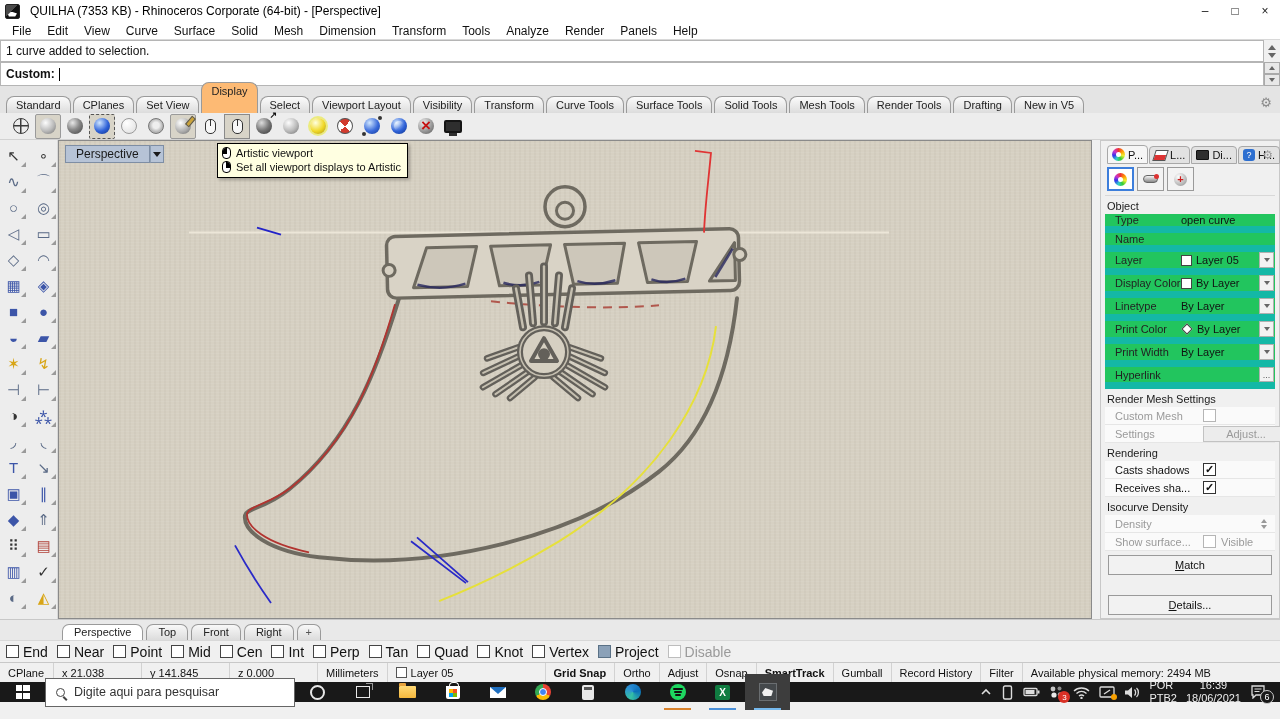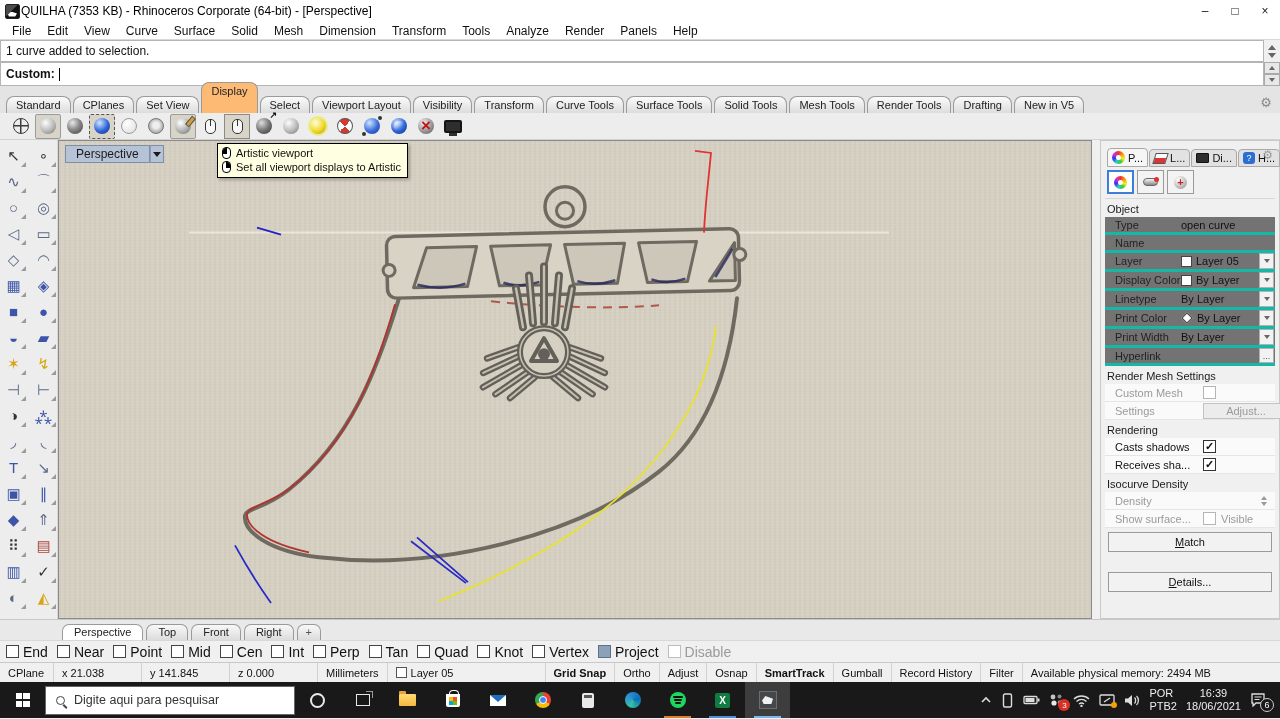--- a/index.html
+++ b/index.html
@@ -1,20 +1,20 @@
 <!DOCTYPE html>
 <html><head>
 <meta charset="utf-8">
 <style>
 *{box-sizing:border-box;margin:0;padding:0}
 html,body{width:1280px;height:719px;overflow:hidden}
 body{font-family:"Liberation Sans",sans-serif;font-size:12px;background:#f0f0f0;color:#111}
 
 
-.titlebar{height:22px;background:#fff;display:flex;align-items:center;padding:0 0 0 5px;gap:1px}
+.titlebar{height:22px;background:#fff;display:flex;align-items:center;padding:0 0 0 5px;gap:10px}
 .rhino-logo{width:15px;height:15px;background:linear-gradient(135deg,#4a4a4a 0 45%,#111 45%);border:1px solid #222;border-radius:2px;position:relative}
 .rhino-logo::after{content:"";position:absolute;left:2px;top:7px;width:9px;height:5px;background:#fff;clip-path:polygon(0 60%,35% 0,100% 40%,80% 100%,10% 100%)}
 .title-text{font-size:12px;color:#000}
 .win-ctrls{margin-left:auto;display:flex;height:22px}
 .win-ctrl{width:30px;display:flex;align-items:center;justify-content:center;font-size:12px;color:#222}
 
 
 .menubar{height:18px;background:#fff;display:flex;align-items:center;padding-left:4px;border-bottom:1px solid #d8d8d8}
 .menu-item{padding:1px 8px;font-size:12px}
 
@@ -106,21 +106,21 @@
 .helpico{width:12px;height:12px;border-radius:3px;background:#2d6fd0;color:#fff;font-size:9px;display:flex;align-items:center;justify-content:center}
 .helpico::after{content:"?"}
 .subtabs{display:flex;gap:3px;padding:3px 0 4px 2px;border-bottom:1px solid #d8d8d8}
 .subtab{width:27px;height:24px;border:1px solid #9a9a9a;background:#f3f3f3;display:flex;align-items:center;justify-content:center}
 .subtab.active{border:2px solid #3d7edb;background:#fff}
 .matico{width:15px;height:8px;border-radius:4px;background:linear-gradient(#f5f5f5,#8a8a8a);border:1px solid #666;position:relative}
 .matico::after{content:"";position:absolute;right:-2px;top:-2px;width:5px;height:5px;background:#d33;border-radius:50%}
 .texico{width:13px;height:13px;border-radius:50%;background:radial-gradient(circle at 35% 30%,#fff,#bbb 60%,#888);position:relative}
 .texico::after{content:"+";position:absolute;inset:0;display:flex;align-items:center;justify-content:center;color:#c22;font-weight:bold;font-size:11px}
 .sechead{padding:4px 0 2px 2px;color:#1a1a1a}
-.prow{display:grid;grid-template-columns:76px 1fr 16px;align-items:center;min-height:18px;border-bottom:3px solid #14b8a6;background:#737373}
+.prow{display:grid;grid-template-columns:76px 1fr 16px;align-items:center;min-height:18px;border-bottom:7px solid #14b8a6;background:#22c55e}
 .prow .plabel{padding-left:10px;color:#222}
 .prow .pval{display:flex;align-items:center;gap:4px;overflow:hidden;white-space:nowrap}
 .swatch.square{width:11px;height:11px;border:1px solid #444;background:#fff;flex:0 0 auto}
 .swatch.diamond{width:8px;height:8px;border:1px solid #444;background:#fff;transform:rotate(45deg);margin:0 2px;flex:0 0 auto}
 .pdd{width:15px;height:16px;border:1px solid #b0b0b0;background:#f2f2f2;display:flex;align-items:center;justify-content:center}
 .pdd::after{content:"";border-left:3.5px solid transparent;border-right:3.5px solid transparent;border-top:4px solid #666}
 .pell{width:15px;height:15px;border:1px solid #b0b0b0;background:#f2f2f2;display:flex;align-items:center;justify-content:center;font-size:9px;color:#555}
 .krow{display:grid;grid-template-columns:88px 1fr;align-items:center;min-height:18px;padding-left:10px;background:#fafafa;border-bottom:1px solid #e6e6e6}
 .krow.grey,.grey{color:#9a9a9a}
 .cb{width:13px;height:13px;border:1px solid #333;background:#fff;display:inline-flex;align-items:center;justify-content:center;font-size:11px;color:#111}
@@ -151,21 +151,21 @@
 .statusbar{height:20px;display:flex;align-items:stretch;background:#f0f0f0;border-top:1px solid #c8c8c8;font-size:11px}
 .seg{padding:0 8px;border-right:1px solid #d2d2d2;display:flex;align-items:center;gap:4px;white-space:nowrap}
 .seg.bold{font-weight:bold}
 .seg.wide{min-width:88px}
 .seg.first{min-width:54px}
 .seg.layer{min-width:158px}
 .seg.memory{flex:1;border-right:none}
 .segswatch{width:11px;height:11px;border:1px solid #555;background:#fff}
 
 
-.taskbar{height:36px;background:#191919;display:flex;align-items:center;color:#eee}
+.taskbar{height:20px;background:#191919;display:flex;align-items:center;color:#eee}
 .tbtn{width:45px;height:36px;display:flex;align-items:center;justify-content:center;position:relative;flex:0 0 auto}
 .tbtn.active::after{content:"";position:absolute;bottom:0;left:9px;right:9px;height:2px;background:var(--u,#76b9ed)}
 .tbtn.focused{background:#3d3d3d}
 .startgrid{width:14px;height:14px;display:grid;grid-template-columns:1fr 1fr;gap:1.5px}
 .startgrid span{background:#fff}
 .search{width:250px;height:29px;background:#fff;border:1px solid #666;display:flex;align-items:center;gap:9px;padding:0 10px;color:#333;font-size:12.5px;flex:0 0 auto}
 .magico{width:9px;height:9px;border:1.8px solid #444;border-radius:50%;position:relative;flex:0 0 auto}
 .magico::after{content:"";position:absolute;left:7px;top:7px;width:5px;height:1.8px;background:#444;transform:rotate(45deg);transform-origin:0 0}
 .cortanaico{width:15px;height:15px;border:2px solid #e8e8e8;border-radius:50%}
 .taskviewico{width:14px;height:12px;border:1.6px solid #e8e8e8;position:relative}

